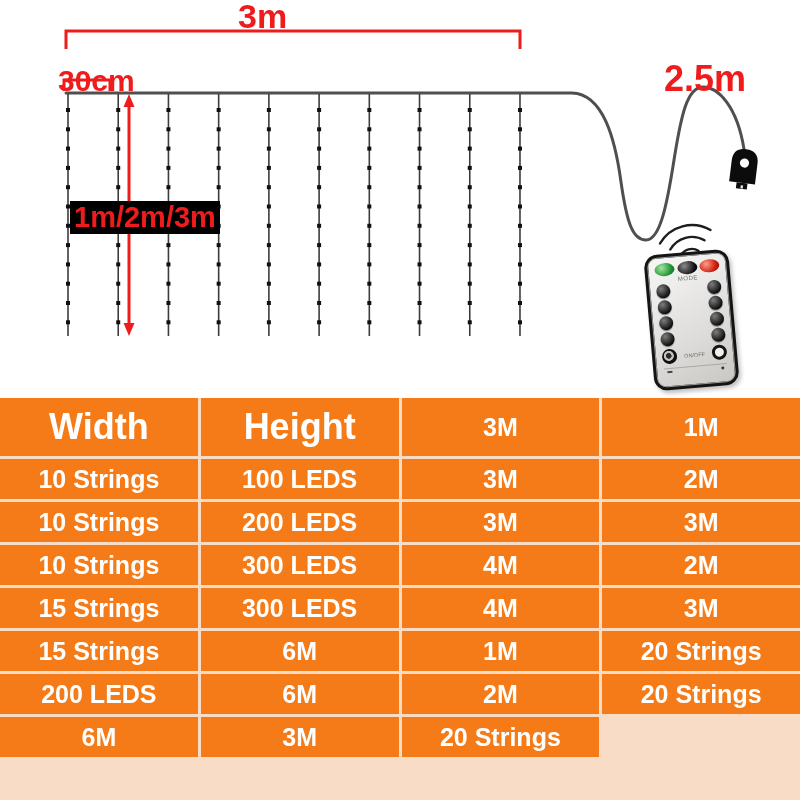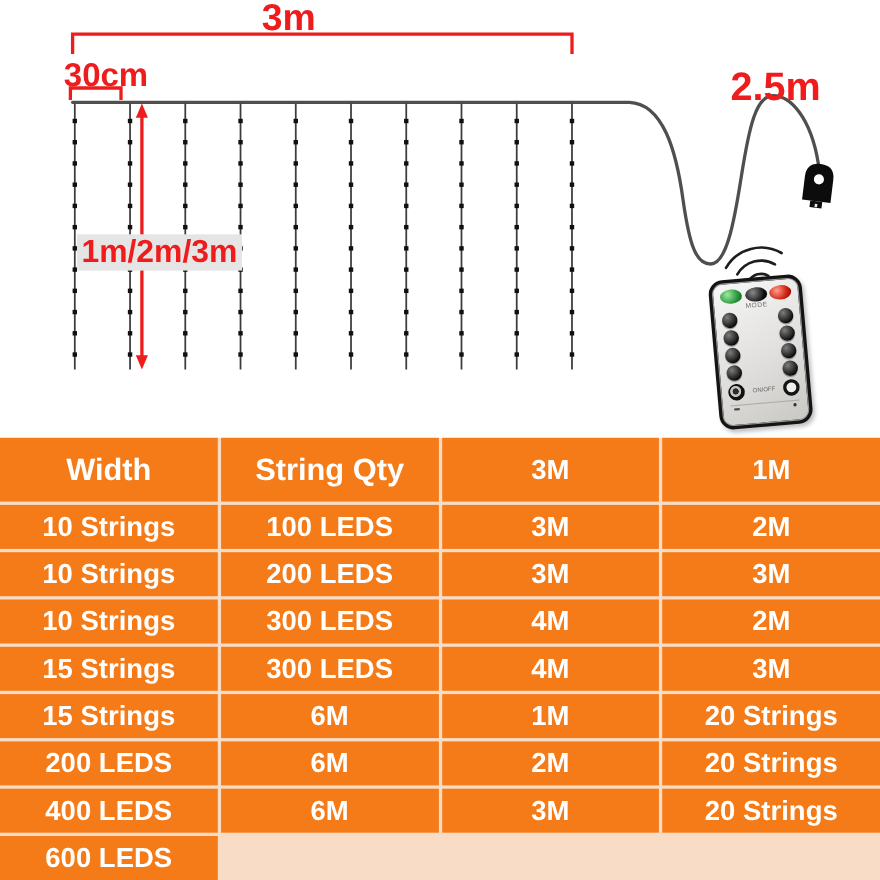--- a/index.html
+++ b/index.html
@@ -12,22 +12,22 @@
   #diagram-svg{position:absolute;left:0;top:0;}
   .red-stroke{stroke:var(--red);fill:none;stroke-width:3;}
   .red-fill{fill:var(--red);}
   .wire{stroke:#4f4f4f;stroke-width:3;fill:none;stroke-linecap:round;}
   .string{stroke:#3c3c3c;stroke-width:1.6;}
   .led{fill:#101010;}
   .signal{stroke:#1d1d1d;stroke-width:2.4;fill:none;stroke-linecap:round;}
 
   .red-label{position:absolute;color:var(--red);font-weight:700;line-height:1;white-space:nowrap;}
   #lbl-3m{left:238px;top:-1px;font-size:34px;}
-  #lbl-30cm{left:58px;top:54px;font-size:30px;}
-  #lbl-height{left:70px;top:213px;font-size:29px;background:#e5e5e5;padding:2px 4px;}
+  #lbl-30cm{left:58px;top:66px;font-size:30px;}
+  #lbl-height{left:70px;top:201px;font-size:29px;background:#000000;padding:2px 4px;}
   #lbl-lead{left:664px;top:61px;font-size:36px;}
 
   
   #remote{position:absolute;left:649px;top:252px;width:85px;height:136px;background:#141414;
           border-radius:13px;transform:rotate(-5deg);padding:3px;box-shadow:2px 3px 4px rgba(0,0,0,.25);}
   #remote-face{height:100%;border-radius:10px;border:1px solid #9a9a98;position:relative;
           background:linear-gradient(155deg,#f7f7f5 0%,#dedddb 60%,#c9c8c4 100%);padding:5px 6px 0;}
   .r-toprow{display:flex;justify-content:space-between;}
   .oval{width:20px;height:13px;border-radius:50%;display:block;}
   .btn-green{background:radial-gradient(circle at 35% 35%,#9fe8a0,#27963a 60%,#0e5a1d);}
@@ -46,21 +46,21 @@
   .r-footline{border-top:1px solid #a9a9a6;margin:4px 1px 0;}
   .r-marks{display:flex;justify-content:space-between;padding:2px 4px 0;}
   .r-marks i{width:5px;height:2px;background:#444;display:block;}
   .r-marks b{width:3px;height:3px;background:#333;border-radius:50%;display:block;}
 
   
   #spec-table{position:absolute;left:0;top:398px;width:800px;height:402px;display:grid;
         grid-template-columns:repeat(4,1fr);grid-template-rows:58px repeat(8,1fr);gap:3px;background:var(--line);}
   .cell{background:var(--orange);display:flex;align-items:center;justify-content:center;
         color:#fff;font-weight:700;}
-  .th{font-size:28px;text-align:center;}
+  .th{font-size:36px;text-align:center;}
   .td{font-size:25px;}
 </style>
 </head>
 <body>
 
 <div id="canvas">
 
   <div id="diagram">
     <svg id="diagram-svg" width="800" height="398" viewBox="0 0 800 398">
 
@@ -264,21 +264,21 @@
         <div class="r-marks">
             <i></i>
             <b></b>
           </div>
       </div>
     </div>
   </div>
 
   <div id="spec-table">
     <div class="cell th">Width</div>
-    <div class="cell th">String Qty</div>
+    <div class="cell th">Height</div>
   <div class="cell td">3M</div>
       <div class="cell td">1M</div>
       <div class="cell td">10 Strings</div>
       <div class="cell td">100 LEDS</div>
       <div class="cell td">3M</div>
       <div class="cell td">2M</div>
       <div class="cell td">10 Strings</div>
       <div class="cell td">200 LEDS</div>
       <div class="cell td">3M</div>
       <div class="cell td">3M</div>
@@ -291,20 +291,18 @@
       <div class="cell td">4M</div>
       <div class="cell td">3M</div>
       <div class="cell td">15 Strings</div>
       <div class="cell td">6M</div>
       <div class="cell td">1M</div>
       <div class="cell td">20 Strings</div>
       <div class="cell td">200 LEDS</div>
       <div class="cell td">6M</div>
       <div class="cell td">2M</div>
       <div class="cell td">20 Strings</div>
-      <div class="cell td">400 LEDS</div>
       <div class="cell td">6M</div>
       <div class="cell td">3M</div>
       <div class="cell td">20 Strings</div>
-      <div class="cell td">600 LEDS</div>
     </div>
 
 </div>
 
 </body></html>

